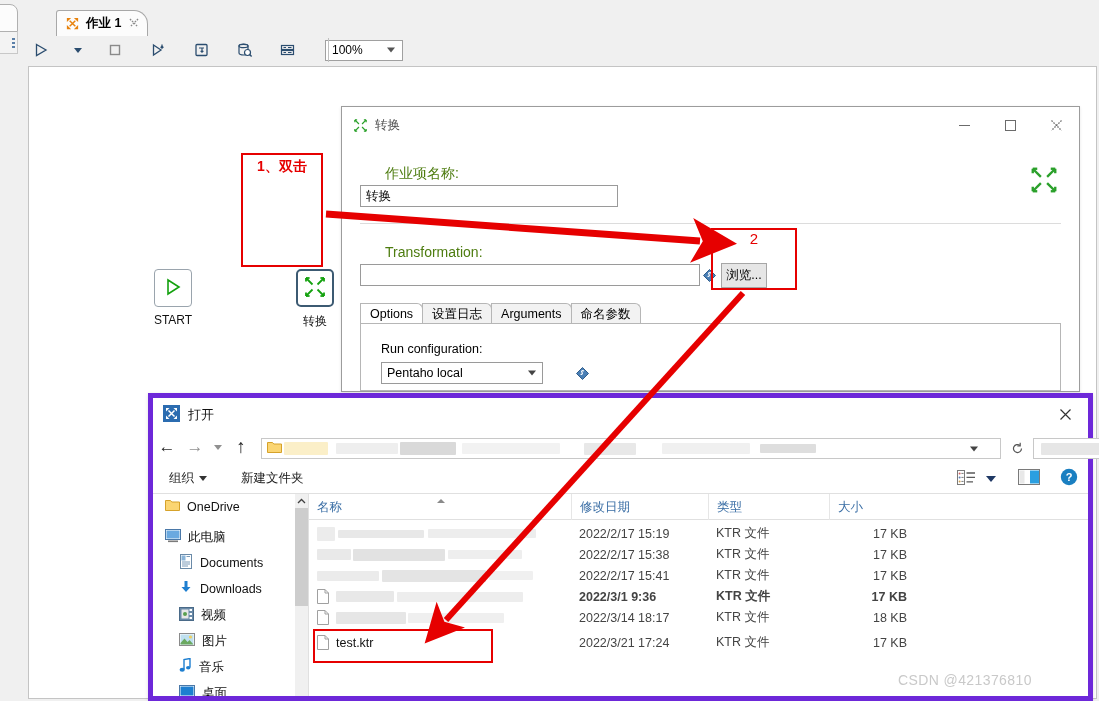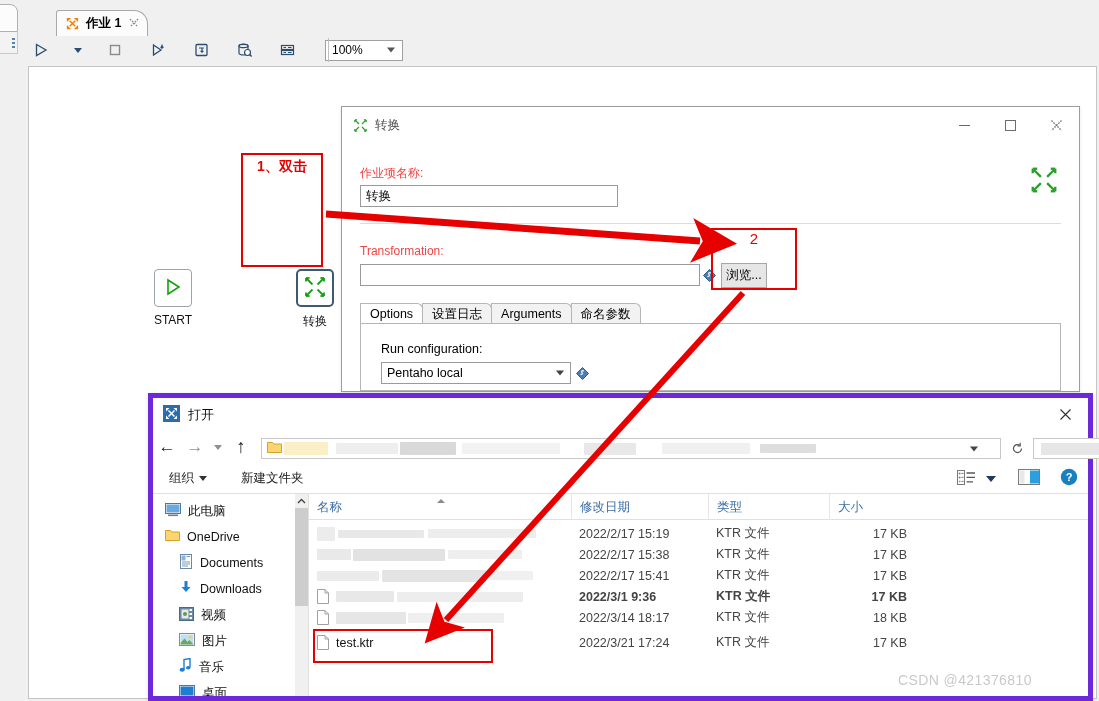--- a/index.html
+++ b/index.html
@@ -122,21 +122,21 @@
   #trans-title { margin-left:7px; font-size:12.5px; color:#4a4a4a; }
   .win-btns { position:absolute; right:0; top:0; height:36px; display:flex; }
   .win-btn {
     width:46px; height:36px; display:flex; align-items:center; justify-content:center;
     color:#6b6b6b;
   }
   .wb-min { width:11px; height:1px; background:#6b6b6b; display:block; }
   .wb-max { width:11px; height:11px; border:1px solid #6b6b6b; display:block; }
 
   #trans-body { position:absolute; left:0; top:36px; right:0; bottom:0; }
-  .fld-label { position:absolute; font-size:12px; color:#ef4444; }
+  .fld-label { position:absolute; font-size:14px; color:#4d7c0f;margin-left:25px; }
   .txt-input {
     position:absolute; background:#fff; border:1px solid #9a9a9a;
     font-size:12.5px; color:#000; padding:0 5px; display:flex; align-items:center;
   }
   #lbl-jobname { left:18px; top:22px; }
   #inp-jobname { left:18px; top:42px; width:258px; height:22px; }
   #big-swirl { position:absolute; right:20px; top:22px; }
   #divider1 { position:absolute; left:18px; top:80px; right:18px; height:1px; background:#dcdcdc; }
   #lbl-transformation { left:18px; top:101px; }
   #inp-transformation { left:18px; top:121px; width:340px; height:22px; }
@@ -157,21 +157,21 @@
     display:flex; align-items:center; margin-right:-1px;
     border-radius:0 6px 0 0;
   }
   .dlg-tab.active { background:#fff; font-weight:normal; }
   #tab-pane {
     position:absolute; left:0; top:20px; right:0; bottom:0;
     background:#fff; border:1px solid #b6b6b6;
   }
   #lbl-runconfig { position:absolute; left:20px; top:18px; font-size:12.5px; }
   #sel-runconfig {
-    position:absolute; left:20px; top:38px; width:190px; height:22px;
+    position:absolute; left:20px; top:38px; width:162px; height:22px;
     background:#fff; border:1px solid #9a9a9a; font-size:12.5px;
     display:flex; align-items:center; padding-left:5px;
   }
   #sel-runconfig .sel-caret {
     position:absolute; right:6px; top:50%; transform:translateY(-50%);
     width:0;height:0;border-left:4px solid transparent;border-right:4px solid transparent;
     border-top:5px solid #444;
   }
   #var-runconfig { left:215px; top:43px; }
 
@@ -556,37 +556,37 @@
     </span>
     <span style="margin-left:10px;">
       <svg width="18" height="18" viewBox="0 0 18 18">
         <circle cx="9" cy="9" r="8.2" fill="#1a7fc1"></circle>
         <text x="9" y="13.2" font-size="11" font-family="Liberation Sans, sans-serif" font-weight="bold" fill="#fff" text-anchor="middle">?</text>
       </svg>
     </span>
   </div>
 
   <div id="fd-sidebar">
-    <div class="sb-item" style="margin-top:4px;">
-      <span>
-        <svg width="16" height="14" viewBox="0 0 16 14">
-          <rect x="0.5" y="0.5" width="15" height="10" fill="#ffffff" stroke="#4a78a8" stroke-width="1"></rect>
-          <rect x="1.5" y="1.5" width="13" height="8" fill="#6aa9e0"></rect>
-          <rect x="3" y="11.5" width="10" height="1.6" fill="#7a7a7a"></rect>
-        </svg>
-      </span>
-      <span>此电脑</span>
-    </div>
     <div class="sb-item">
       <span>
         <svg width="15" height="13" viewBox="0 0 15 13">
             <path d="M0.5 1.5 L5.5 1.5 L6.8 3 L14.5 3 L14.5 11.5 L0.5 11.5 Z" fill="#fbd572" stroke="#d6a22a" stroke-width="1"></path>
           </svg>
       </span>
       <span>OneDrive</span>
+    </div>
+    <div class="sb-item" style="margin-top:4px;">
+      <span>
+        <svg width="16" height="14" viewBox="0 0 16 14">
+          <rect x="0.5" y="0.5" width="15" height="10" fill="#ffffff" stroke="#4a78a8" stroke-width="1"></rect>
+          <rect x="1.5" y="1.5" width="13" height="8" fill="#6aa9e0"></rect>
+          <rect x="3" y="11.5" width="10" height="1.6" fill="#7a7a7a"></rect>
+        </svg>
+      </span>
+      <span>此电脑</span>
     </div>
     <div class="sb-item indent">
       <span>
         <svg width="14" height="15" viewBox="0 0 14 15">
           <rect x="1.5" y="0.5" width="11" height="14" fill="#ffffff" stroke="#6a8aa8" stroke-width="1"></rect>
           <rect x="2.5" y="1.5" width="4" height="5" fill="#8ab4d8"></rect>
           <path d="M7.5 2.5 L11 2.5 M3 8 L11 8 M3 10 L11 10 M3 12 L9 12" stroke="#7a9ab8" stroke-width="1"></path>
         </svg>
       </span>
       <span>Documents</span>

